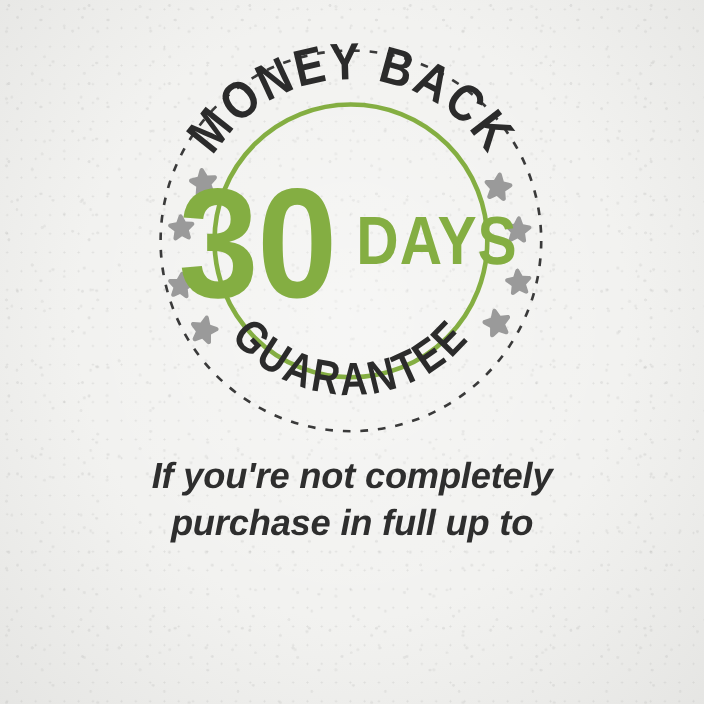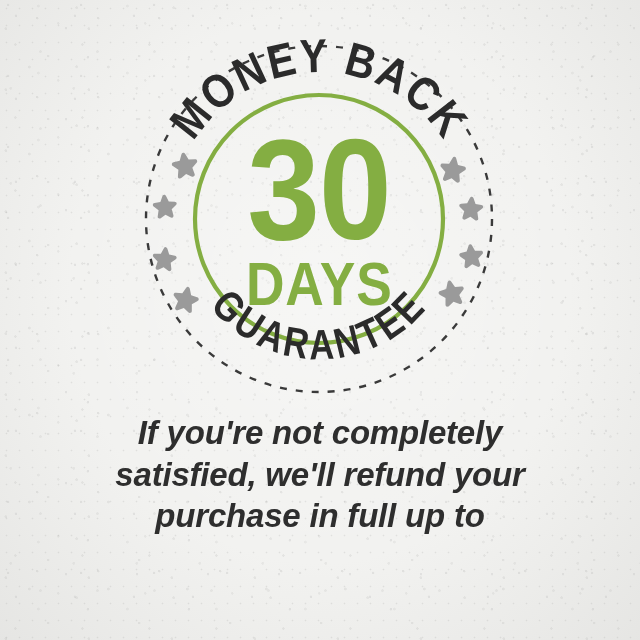--- a/index.html
+++ b/index.html
@@ -85,21 +85,21 @@
   }
 
   
   #seal-center {
     position: absolute;
     left: 0;
     top: 0;
     width: 350px;
     height: 350px;
     display: flex;
-    flex-direction: column;
+    flex-direction: row;
     align-items: center;
     justify-content: center;
     pointer-events: none;
   }
   #big-number {
     font-family: "Liberation Sans Narrow", "Liberation Sans", sans-serif;
     font-weight: bold;
     font-size: 142px;
     line-height: .86;
     letter-spacing: -1px;
@@ -207,17 +207,16 @@
     </svg>
 
     <div id="seal-center">
       <div id="big-number">30</div>
       <div id="days-word">DAYS</div>
     </div>
   </div>
 
   <div id="promise-text">
     <span class="line">If you're not completely</span>
-    <span class="line">satisfied, we'll refund your</span>
     <span class="line">purchase in full up to</span>
   </div>
 
 </div>
 
 </body></html>

